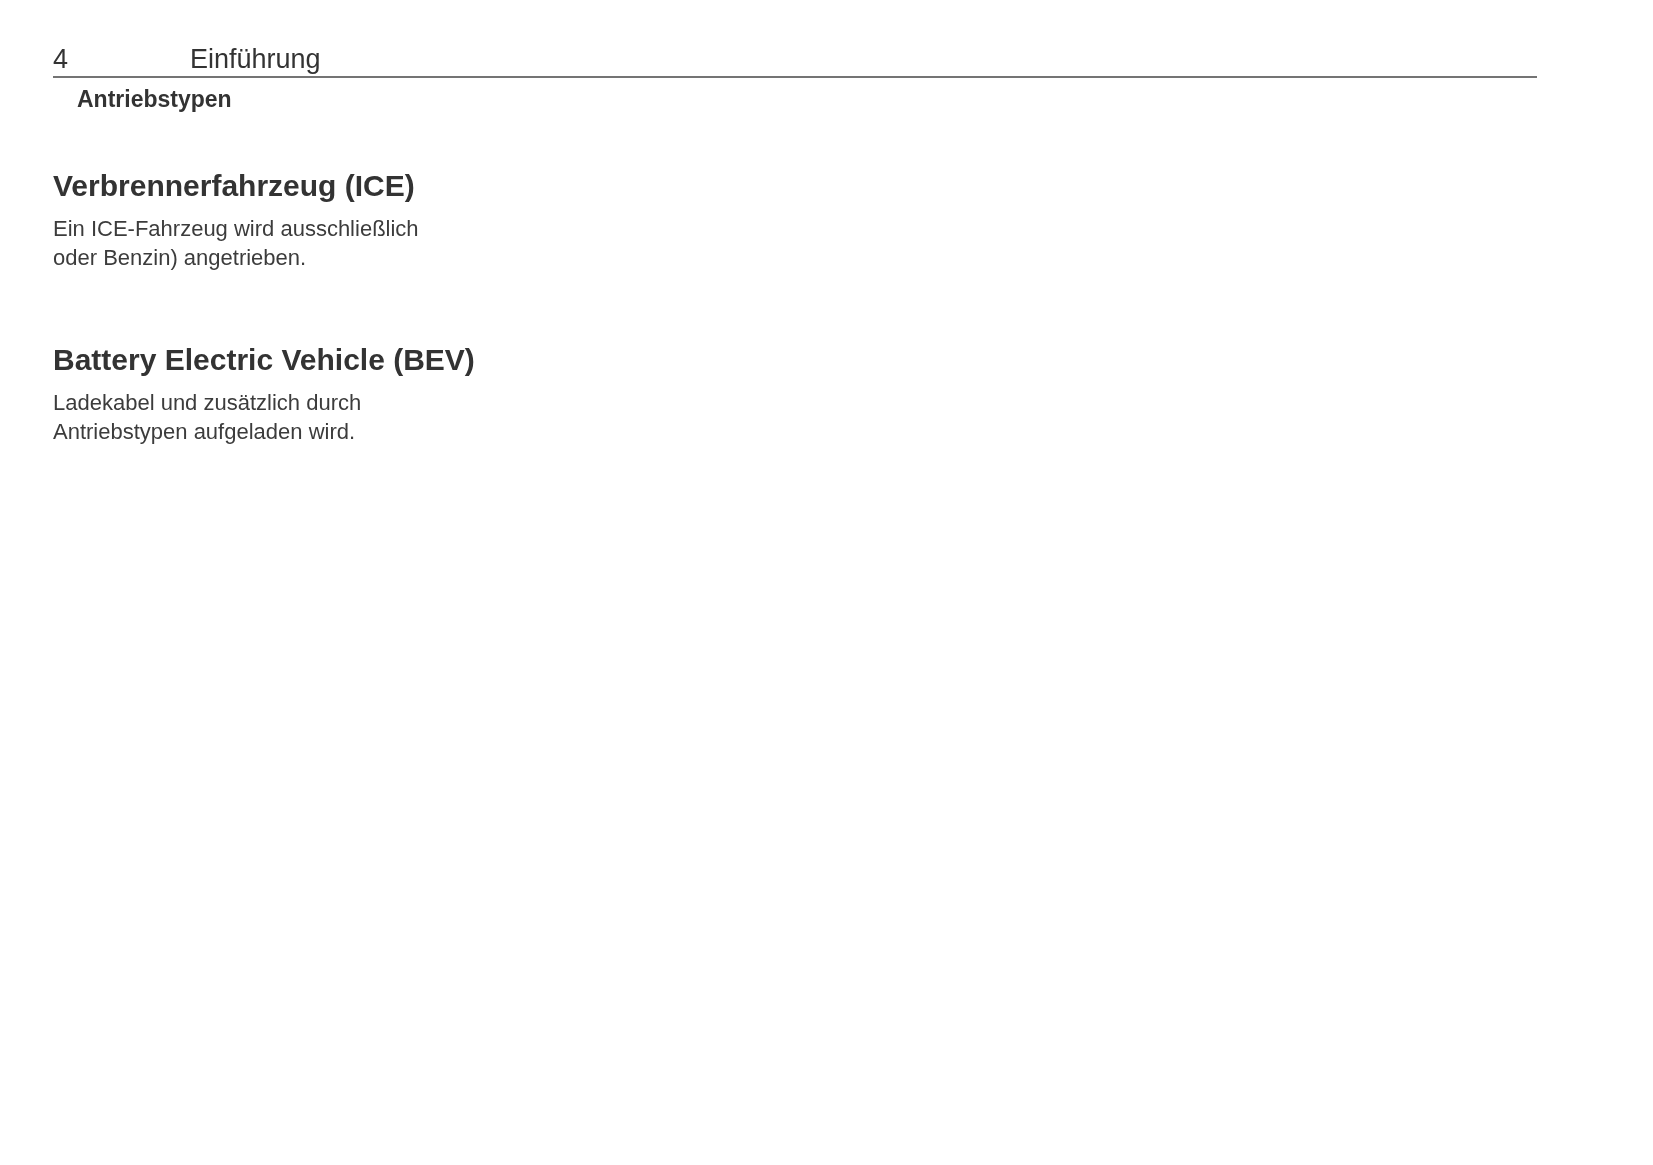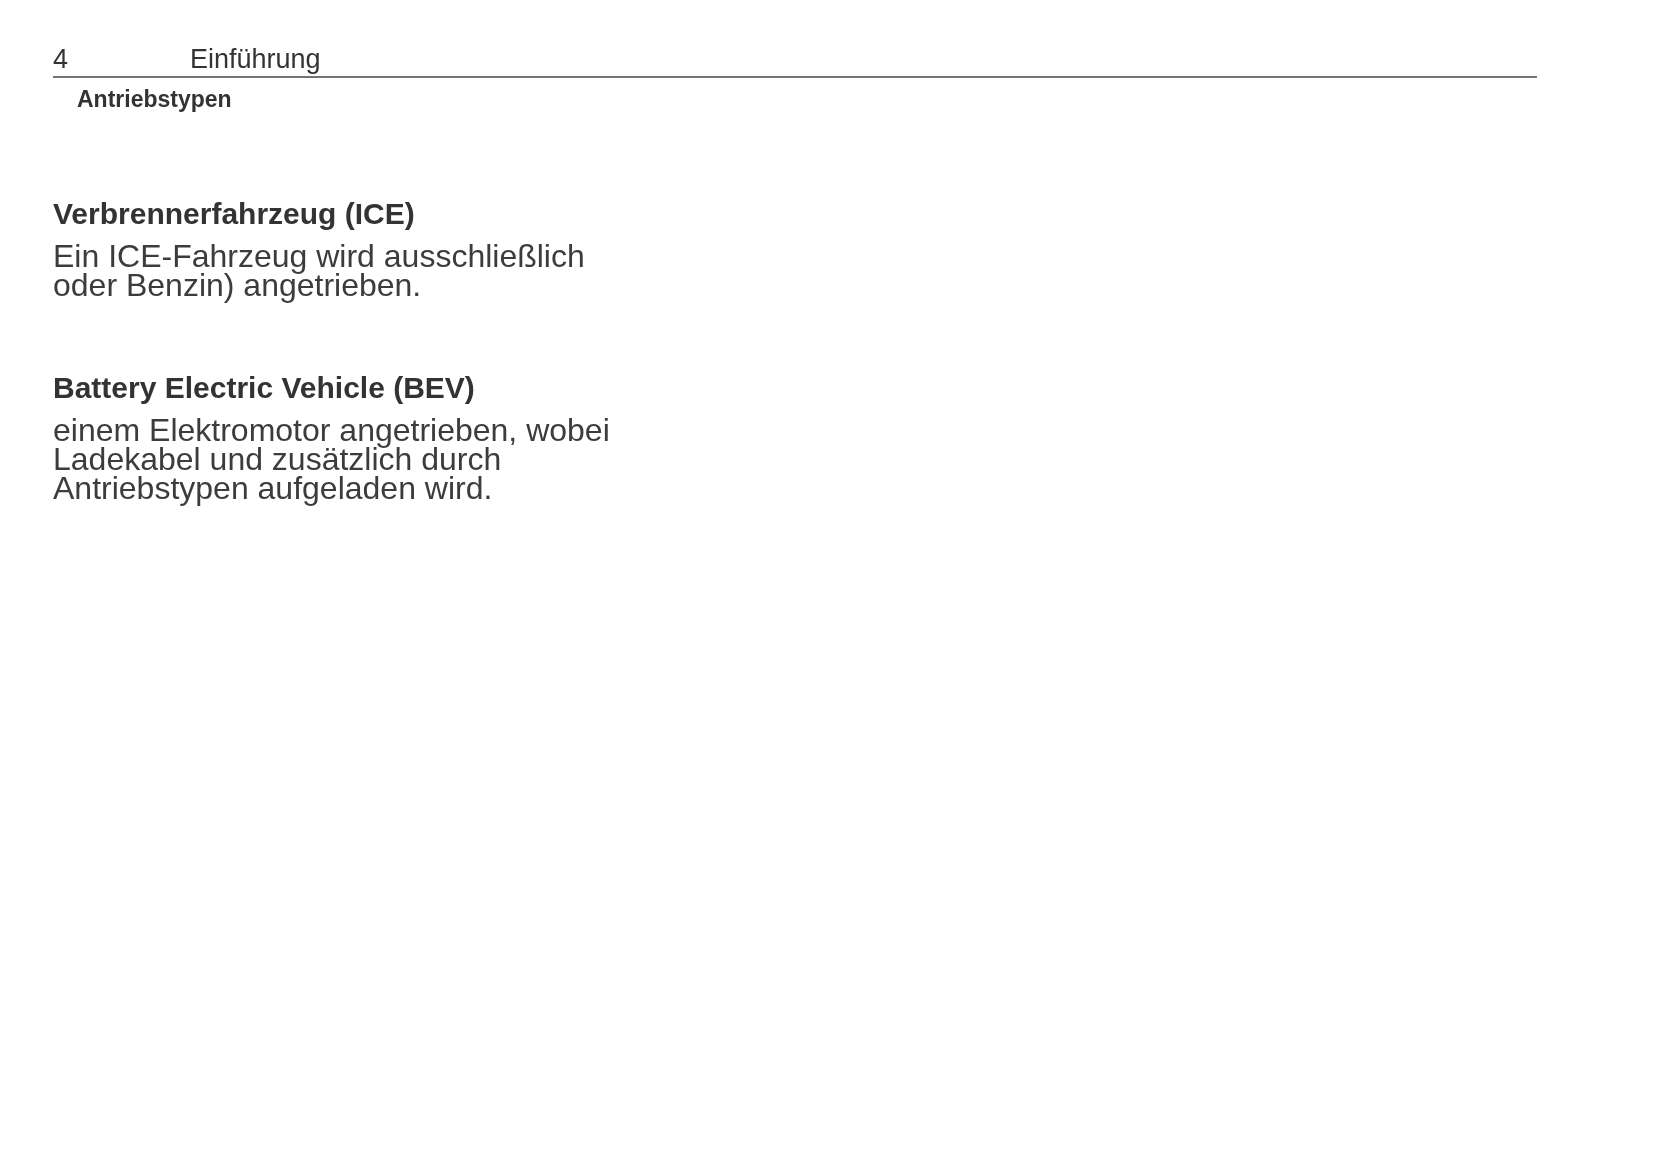--- a/index.html
+++ b/index.html
@@ -57,33 +57,32 @@
     line-height: 42px;
     font-weight: bold;
     color: var(--heading);
     letter-spacing: 0;
     margin-left: 24px;
   }
   .section {
     position: absolute;
     left: 53px;
     width: 500px;
-    margin-top: 28px;
   }
   .section-ice { top: 168px; }
   .section-bev { top: 342px; }
   .section-heading {
     font-size: 30px;
     line-height: 36px;
     font-weight: bold;
     color: var(--heading);
   }
   .section-body {
     margin-top: 10px;
-    font-size: 32px;
+    font-size: 22px;
     line-height: 29px;
     color: var(--text);
   }
   .section-body .line {
     display: block;
     white-space: nowrap;
   }
 </style>
 </head>
 <body>
@@ -103,19 +102,18 @@
     <h2 class="section-heading">Verbrennerfahrzeug (ICE)</h2>
     <p class="section-body">
       <span class="line">Ein ICE-Fahrzeug wird ausschließlich</span>
       <span class="line">oder Benzin) angetrieben.</span>
     </p>
   </section>
 
   <section class="section section-bev">
     <h2 class="section-heading">Battery Electric Vehicle (BEV)</h2>
     <p class="section-body">
-      <span class="line">einem Elektromotor angetrieben, wobei</span>
       <span class="line">Ladekabel und zusätzlich durch</span>
       <span class="line">Antriebstypen aufgeladen wird.</span>
     </p>
   </section>
 
 </div>
 
 </body></html>

